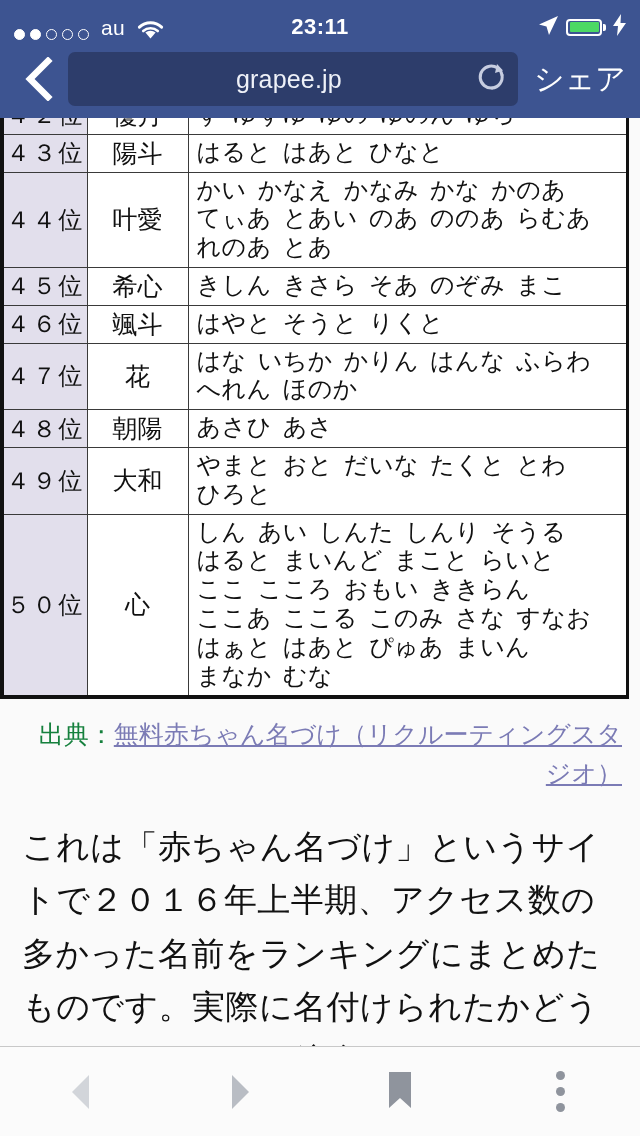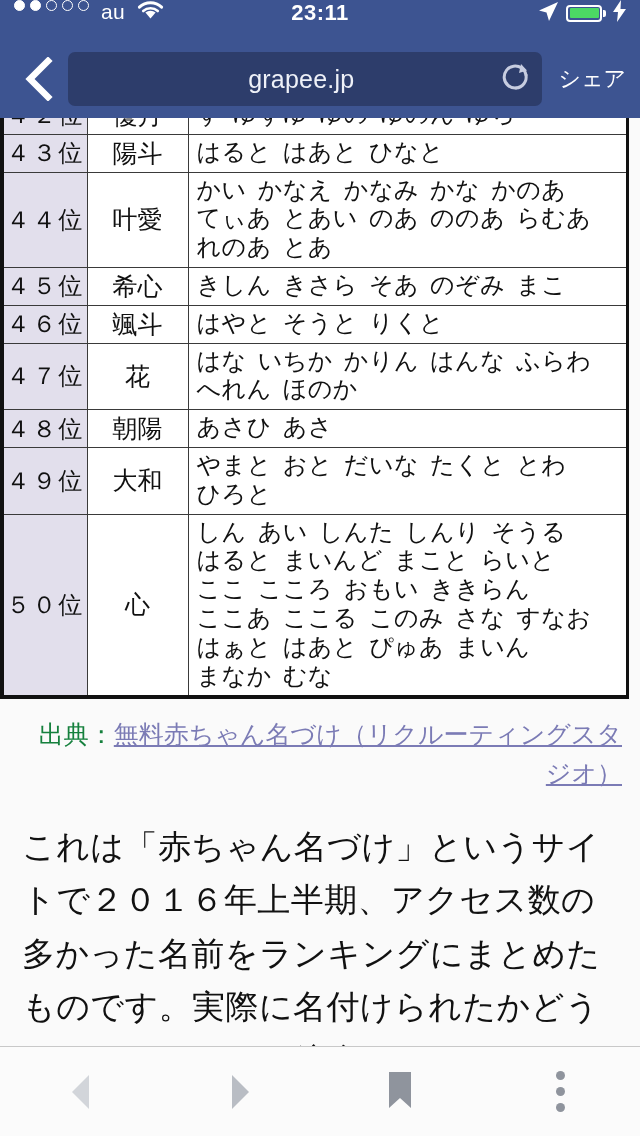--- a/index.html
+++ b/index.html
@@ -7,21 +7,21 @@
   body {
     font-family:"Liberation Sans","DejaVu Sans",sans-serif;
     background:#fafafa;
     overflow:hidden;
     position:relative;
   }
 
   
   #status-bar{
     height:40px; background:#3d5491; color:#fff;
-    display:flex; align-items:flex-start; padding:0 14px;
+    display:flex; align-items:flex-end; padding:0 14px;
     position:relative;
   }
   .sig-dots{ display:flex; align-items:center; gap:5px; }
   .dot{ width:11px; height:11px; border-radius:50%; border:1.6px solid #fff; }
   .dot.on{ background:#fff; }
   .carrier{ font-size:21px; margin-left:12px; letter-spacing:.3px; }
   .wifi{ margin-left:12px; display:flex; align-items:flex-end; }
   .clock{
     position:absolute; left:0; right:0; text-align:center;
     font-size:22px; font-weight:bold; letter-spacing:.5px;
@@ -47,21 +47,21 @@
   #url-bar{
     flex:1; height:54px; background:#2d3d6b; border-radius:7px;
     display:flex; align-items:center; margin:16px 6px; position:relative;
   }
   #url-text{
     flex:1; text-align:center; color:#eef1f8; font-size:25px;
     letter-spacing:.2px; padding-left:44px;
   }
   #reload-icon{ width:52px; display:flex; justify-content:center; }
   #share-button{
-    color:#fff; font-size:22px; padding-left:10px; white-space:nowrap;
+    color:#fff; font-size:30px; padding-left:10px; white-space:nowrap;
     font-family:"DejaVu Sans",sans-serif;
   }
 
   
   #page{
     position:absolute; top:118px; left:0; right:0; bottom:90px;
     background:#fafafa; overflow:hidden;
   }
 
   

